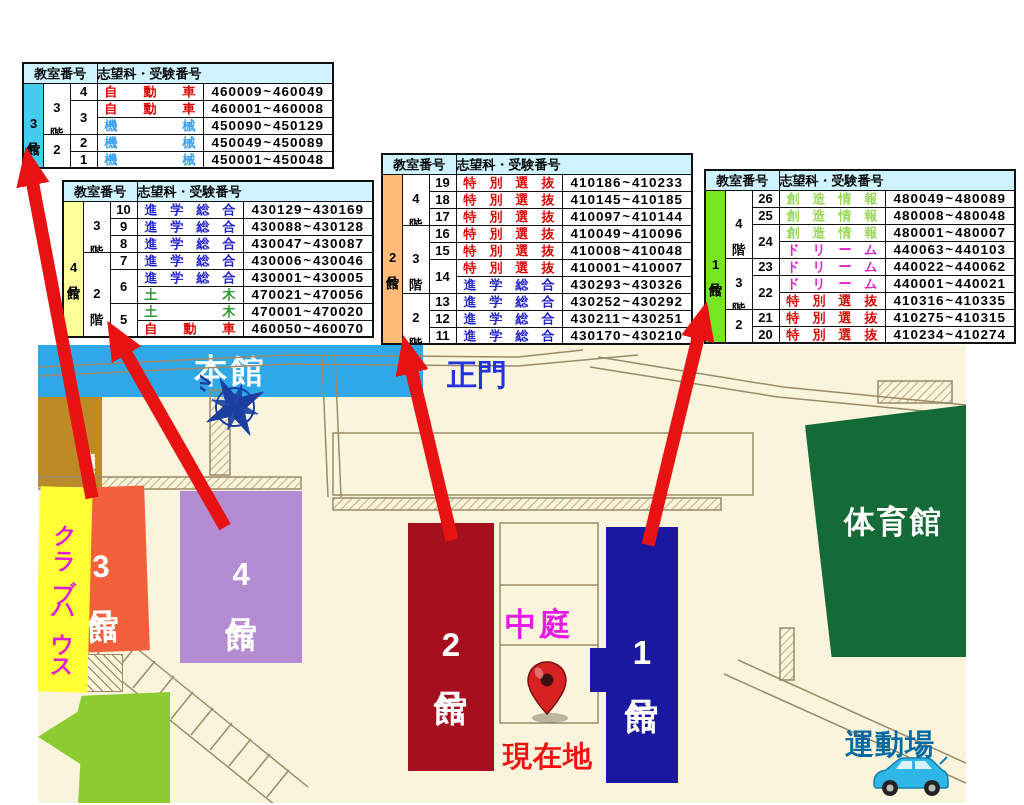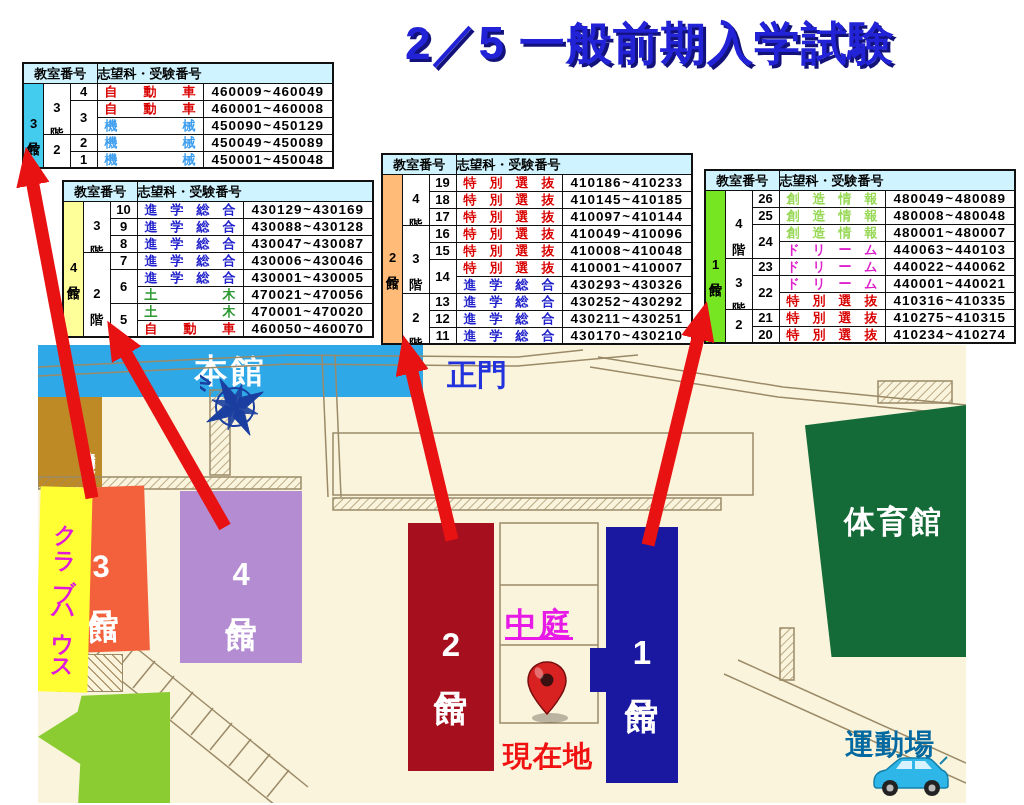--- a/index.html
+++ b/index.html
@@ -64,36 +64,35 @@
     letter-spacing:2px;white-space:nowrap;}
   #clubhouse{left:689px;top:192px;width:52px;height:205px;background:#FFFF33;display:flex;
     align-items:center;justify-content:center;transform:rotate(1.5deg);}
   #clubhouse .bvtext{color:#E01AD8;font-size:23px;letter-spacing:1px;}
   #youcafe{left:202px;top:307px;width:132px;height:124px;background:#8CCC33;
     clip-path:polygon(33% 3%,100% 0,100% 100%,30% 98%,32% 58%,0 36%,30% 16%);}
   #youcafe div{position:absolute;left:48px;top:26px;color:#fff;font-weight:bold;font-size:27px;
     line-height:1.15;}
   .maplabel{position:absolute;font-weight:bold;white-space:nowrap;line-height:1;}
   #lbl-gate{left:409px;top:15px;font-size:30px;color:#2233DD;}
-  #lbl-courtyard{left:467px;top:263px;font-size:32px;color:#E81AE8;letter-spacing:2px;text-decoration:underline;}
+  #lbl-courtyard{left:467px;top:263px;font-size:32px;color:#E81AE8;letter-spacing:2px;}
   #lbl-current{left:465px;top:397px;font-size:29px;color:#F01111;letter-spacing:1px;}
   #lbl-sports{left:807px;top:385px;font-size:29px;color:#0369a1;letter-spacing:1px;}
   #pin{position:absolute;left:486px;top:315px;}
   #car{position:absolute;left:830px;top:407px;}
   #compass{position:absolute;left:162px;top:27px;}
 
   
   #arrows{position:absolute;left:0;top:0;z-index:60;pointer-events:none;}
 </style>
 </head>
 <body>
 <div id="stage">
 
   <div id="page-title">
-    <div class="t1">2／5 一般前期入学試験</div>
   </div>
 
   <div class="tblwrap" style="left:22px;top:50px;">
       <table class="exam-table">
         <colgroup>
           <col style="width: 20px;">
           <col style="width: 27px;">
           <col style="width: 27px;">
           <col style="width: 106px;">
           <col style="width: 130px;">

